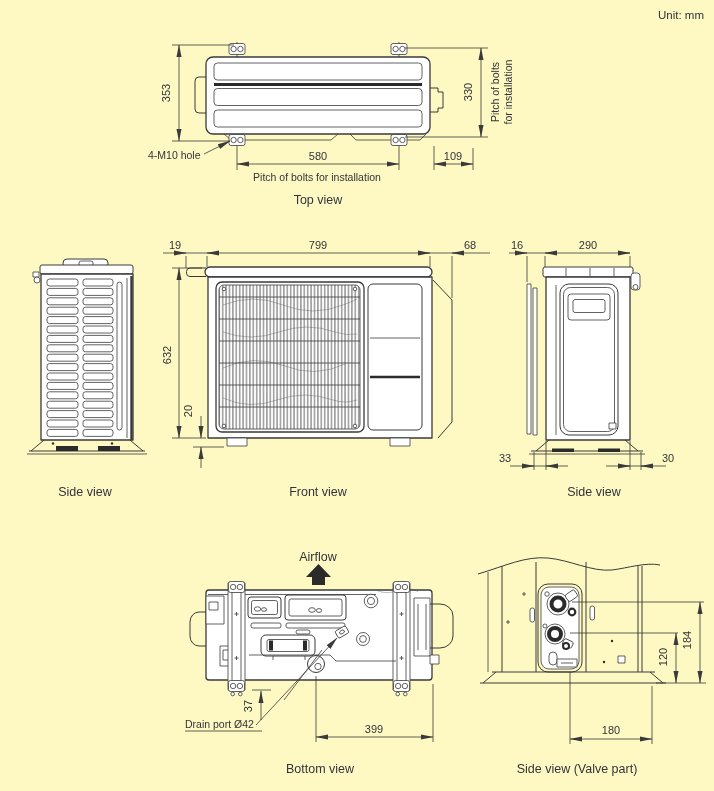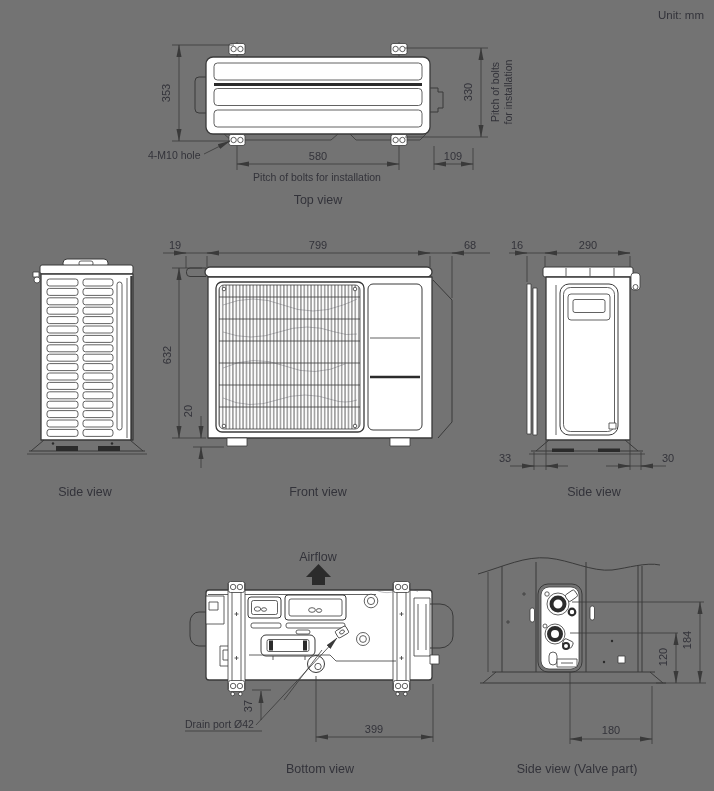--- a/index.html
+++ b/index.html
@@ -1,16 +1,16 @@
 <!DOCTYPE html>
 <html><head>
 <meta charset="utf-8">
 <style>
   html,body { margin:0; padding:0; background:#ffffff; }
-  .page { position:relative; width:714px; height:791px; background:#737373; overflow:hidden; }
+  .page { position:relative; width:714px; height:791px; background:#fef9c3; overflow:hidden; }
   svg text { font-family:"Liberation Sans", sans-serif; fill:#33333a; font-size:11px; }
   svg .cap { font-size:12.5px; }
   svg .sm  { font-size:10.5px; }
   svg .u   { font-size:11.5px; }
   .ln  { fill:none; stroke:#3a3a3a; stroke-width:1.3; stroke-linejoin:round; stroke-linecap:round; }
   .ln1 { fill:none; stroke:#3a3a3a; stroke-width:1; stroke-linejoin:round; }
   .fw  { fill:#fff; stroke:#3a3a3a; stroke-width:1.3; stroke-linejoin:round; }
   .fw1 { fill:#fff; stroke:#3a3a3a; stroke-width:1; stroke-linejoin:round; }
   .fw2 { fill:#fff; stroke:#3a3a3a; stroke-width:0.8; stroke-linejoin:round; }
   .dim { fill:none; stroke:#3a3a3a; stroke-width:0.8; stroke-linecap:butt; }

